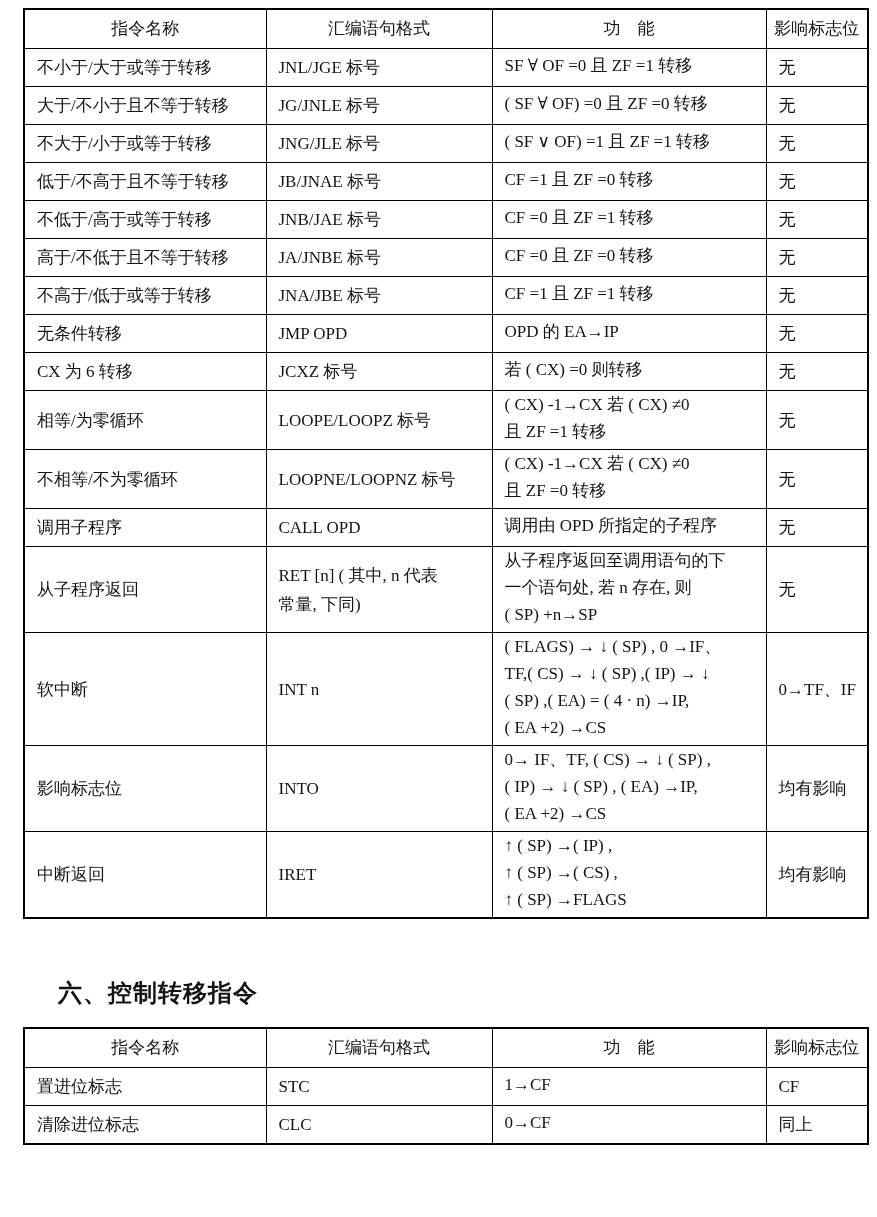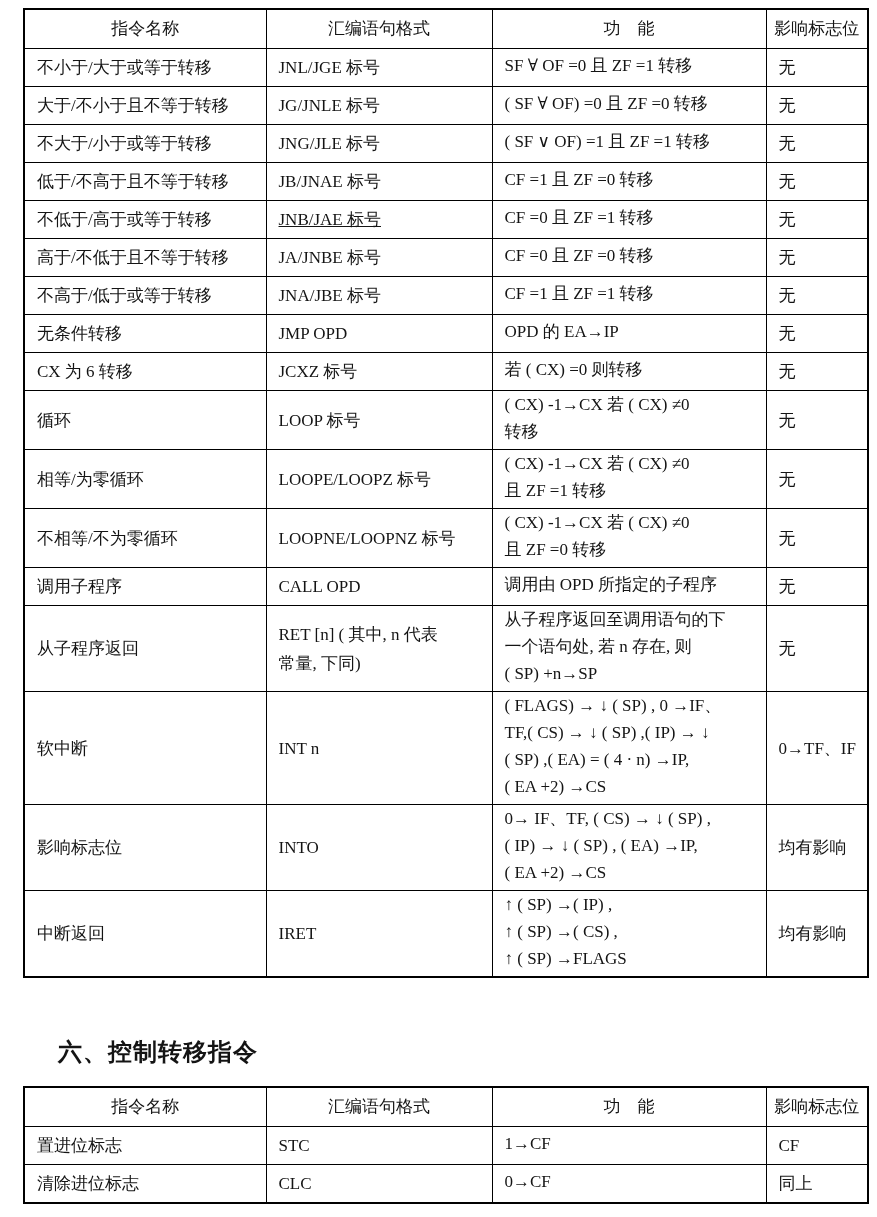--- a/index.html
+++ b/index.html
@@ -92,21 +92,21 @@
           <td class="flags">无</td>
         </tr>
         <tr>
           <td class="name">低于/不高于且不等于转移</td>
           <td class="format" style="white-space: pre-line;">JB/JNAE 标号</td>
           <td class="func">CF =1 且 ZF =0 转移</td>
           <td class="flags">无</td>
         </tr>
         <tr>
           <td class="name">不低于/高于或等于转移</td>
-          <td class="format" style="white-space: pre-line; text-decoration: underline;">JNB/JAE 标号</td>
+          <td class="format" style="white-space: pre-line;">JNB/JAE 标号</td>
           <td class="func">CF =0 且 ZF =1 转移</td>
           <td class="flags">无</td>
         </tr>
         <tr>
           <td class="name">高于/不低于且不等于转移</td>
           <td class="format" style="white-space: pre-line;">JA/JNBE 标号</td>
           <td class="func">CF =0 且 ZF =0 转移</td>
           <td class="flags">无</td>
         </tr>
         <tr>
@@ -118,27 +118,20 @@
         <tr>
           <td class="name">无条件转移</td>
           <td class="format" style="white-space: pre-line;">JMP OPD</td>
           <td class="func">OPD 的 EA→IP</td>
           <td class="flags">无</td>
         </tr>
         <tr>
           <td class="name">CX 为 6 转移</td>
           <td class="format" style="white-space: pre-line;">JCXZ 标号</td>
           <td class="func">若 ( CX) =0 则转移</td>
-          <td class="flags">无</td>
-        </tr>
-        <tr>
-          <td class="name">循环</td>
-          <td class="format" style="white-space: pre-line;">LOOP 标号</td>
-          <td class="func">( CX) -1→CX 若 ( CX) ≠0
-转移</td>
           <td class="flags">无</td>
         </tr>
         <tr>
           <td class="name">相等/为零循环</td>
           <td class="format" style="white-space: pre-line;">LOOPE/LOOPZ 标号</td>
           <td class="func">( CX) -1→CX 若 ( CX) ≠0
 且 ZF =1 转移</td>
           <td class="flags">无</td>
         </tr>
         <tr>

